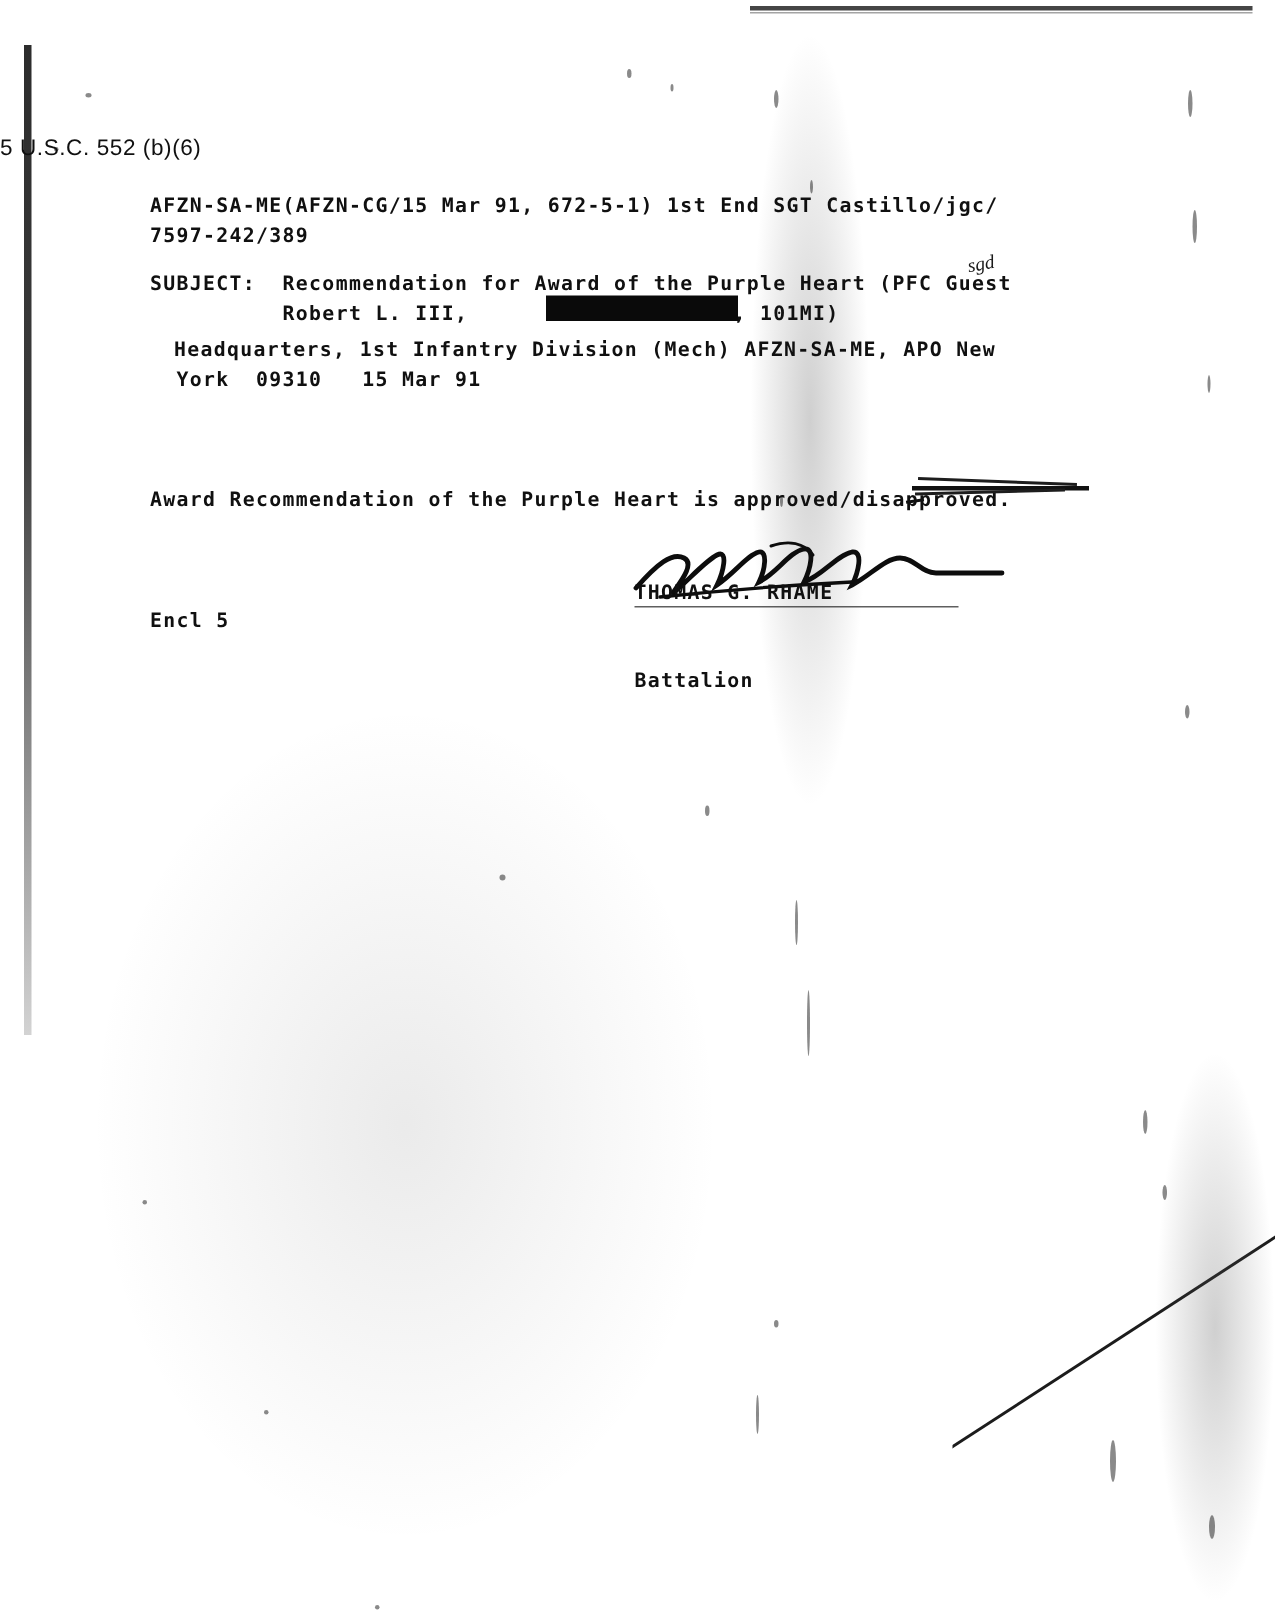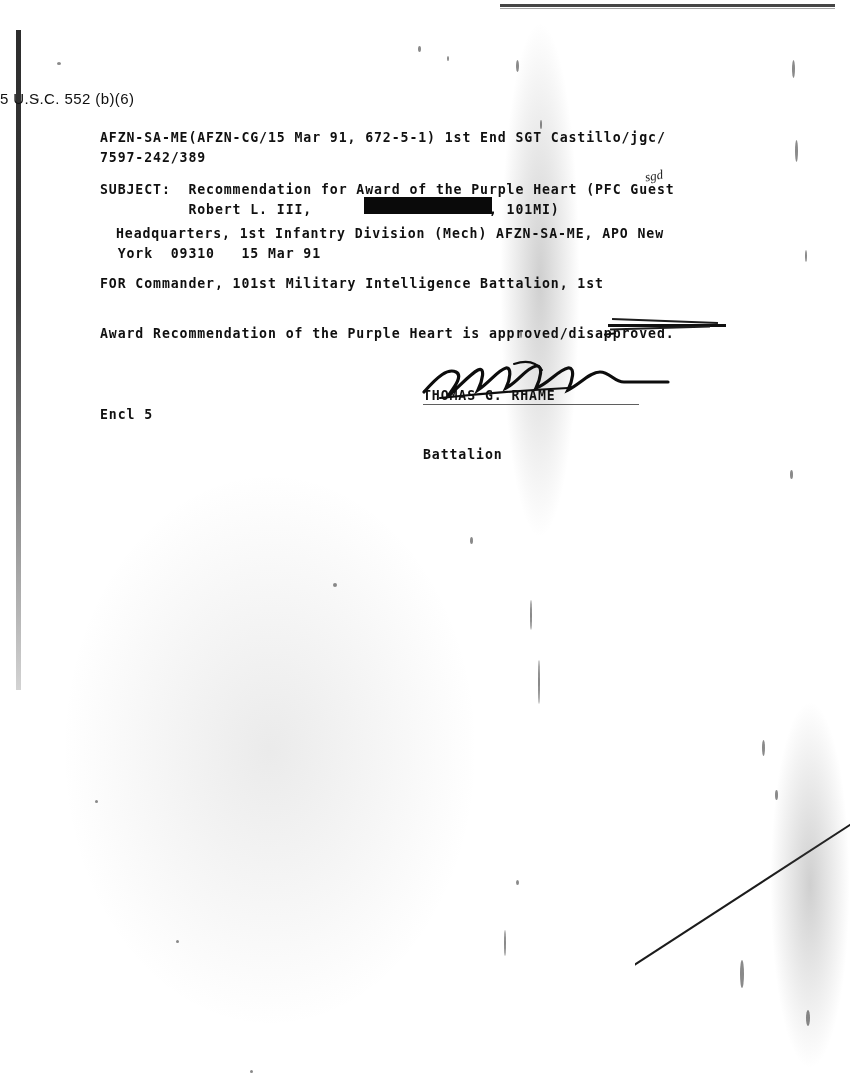--- a/index.html
+++ b/index.html
@@ -252,21 +252,20 @@
     <div class="block" id="line-subject2">          Robert L. III,                B Co, 101MI)</div>
 
     <div class="redaction"></div>
 
     <div class="handnote">sgd</div>
 
     <div class="block" id="line-hq">Headquarters, 1st Infantry Division (Mech) AFZN-SA-ME, APO New</div>
 
     <div class="block" id="line-hq2">  York  09310   15 Mar 91</div>
 
-    <div class="block" id="line-for">FOR Commander, 101st Military Intelligence Battalion, 1st</div>
 
 
     <div class="block" id="line-award">Award Recommendation of the Purple Heart is approved/disapproved.</div>
 
     <div class="approve-underline"></div>
 
     <div class="strike-scribble">
       <div class="s1"></div>
       <div class="s2"></div>
       <div class="s3"></div>

